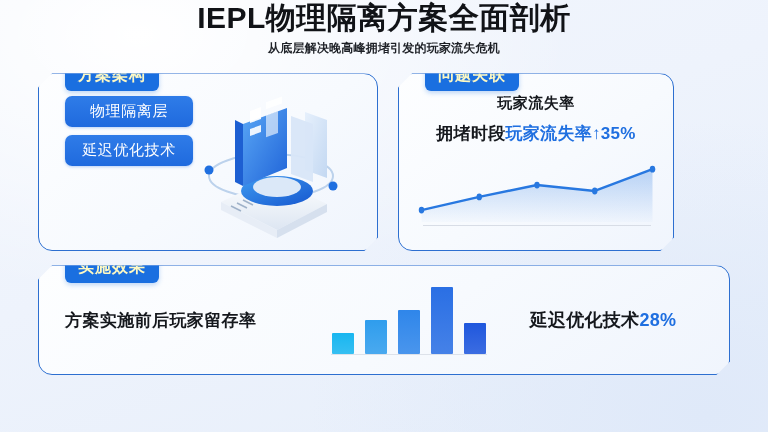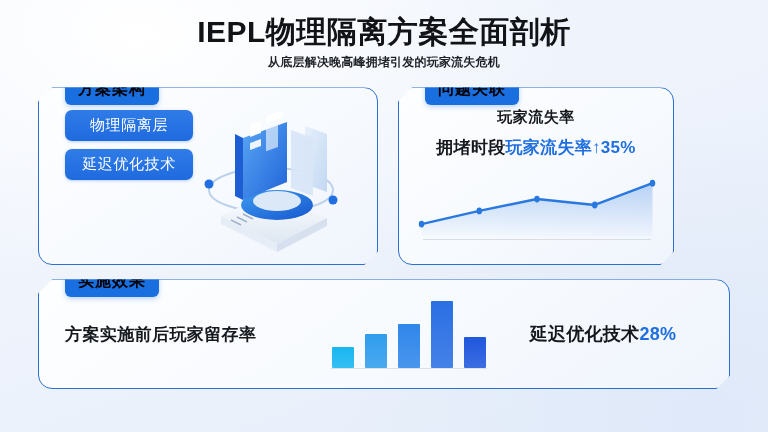--- a/index.html
+++ b/index.html
@@ -10,21 +10,21 @@
   }
   body {
     background:
       radial-gradient(ellipse 700px 420px at 18% 8%, #ffffff 0%, rgba(255,255,255,0) 62%),
       radial-gradient(ellipse 620px 460px at 92% 96%, #dfe9f9 0%, rgba(223,233,249,0) 64%),
       linear-gradient(160deg, #f2f6fd 0%, #eef3fc 45%, #e6eefa 100%);
     position: relative;
   }
 
   
-  .header { text-align: center; padding-top: 14px; }
+  .header { text-align: center; }
   .title {
     font-size: 30px; font-weight: 700; color: #111317;
     letter-spacing: 0.5px; line-height: 1.18;
   }
   .subtitle {
     font-size: 12px; font-weight: 700; color: #1d2026;
     margin-top: 5px; letter-spacing: 0.2px;
   }
 
   
@@ -45,21 +45,21 @@
   .panel-left  { width: 340px; height: 178px; }
   .panel-right { width: 276px; height: 178px; }
   .panel-bottom {
     margin: 14px 38px 0 38px;
     width: 692px; height: 110px;
   }
   .badge {
     position: absolute;
     top: -13px; left: 26px;
     background: #1a6fe0;
-    color: #000000;
+    color: #fef9c3;
     font-size: 16px; font-weight: 700;
     padding: 4px 13px 5px 13px;
     border-radius: 6px;
     letter-spacing: 1px;
     box-shadow: 0 2px 5px rgba(26,111,224,0.28);
     z-index: 5;
     white-space: nowrap;
   }
 
   

